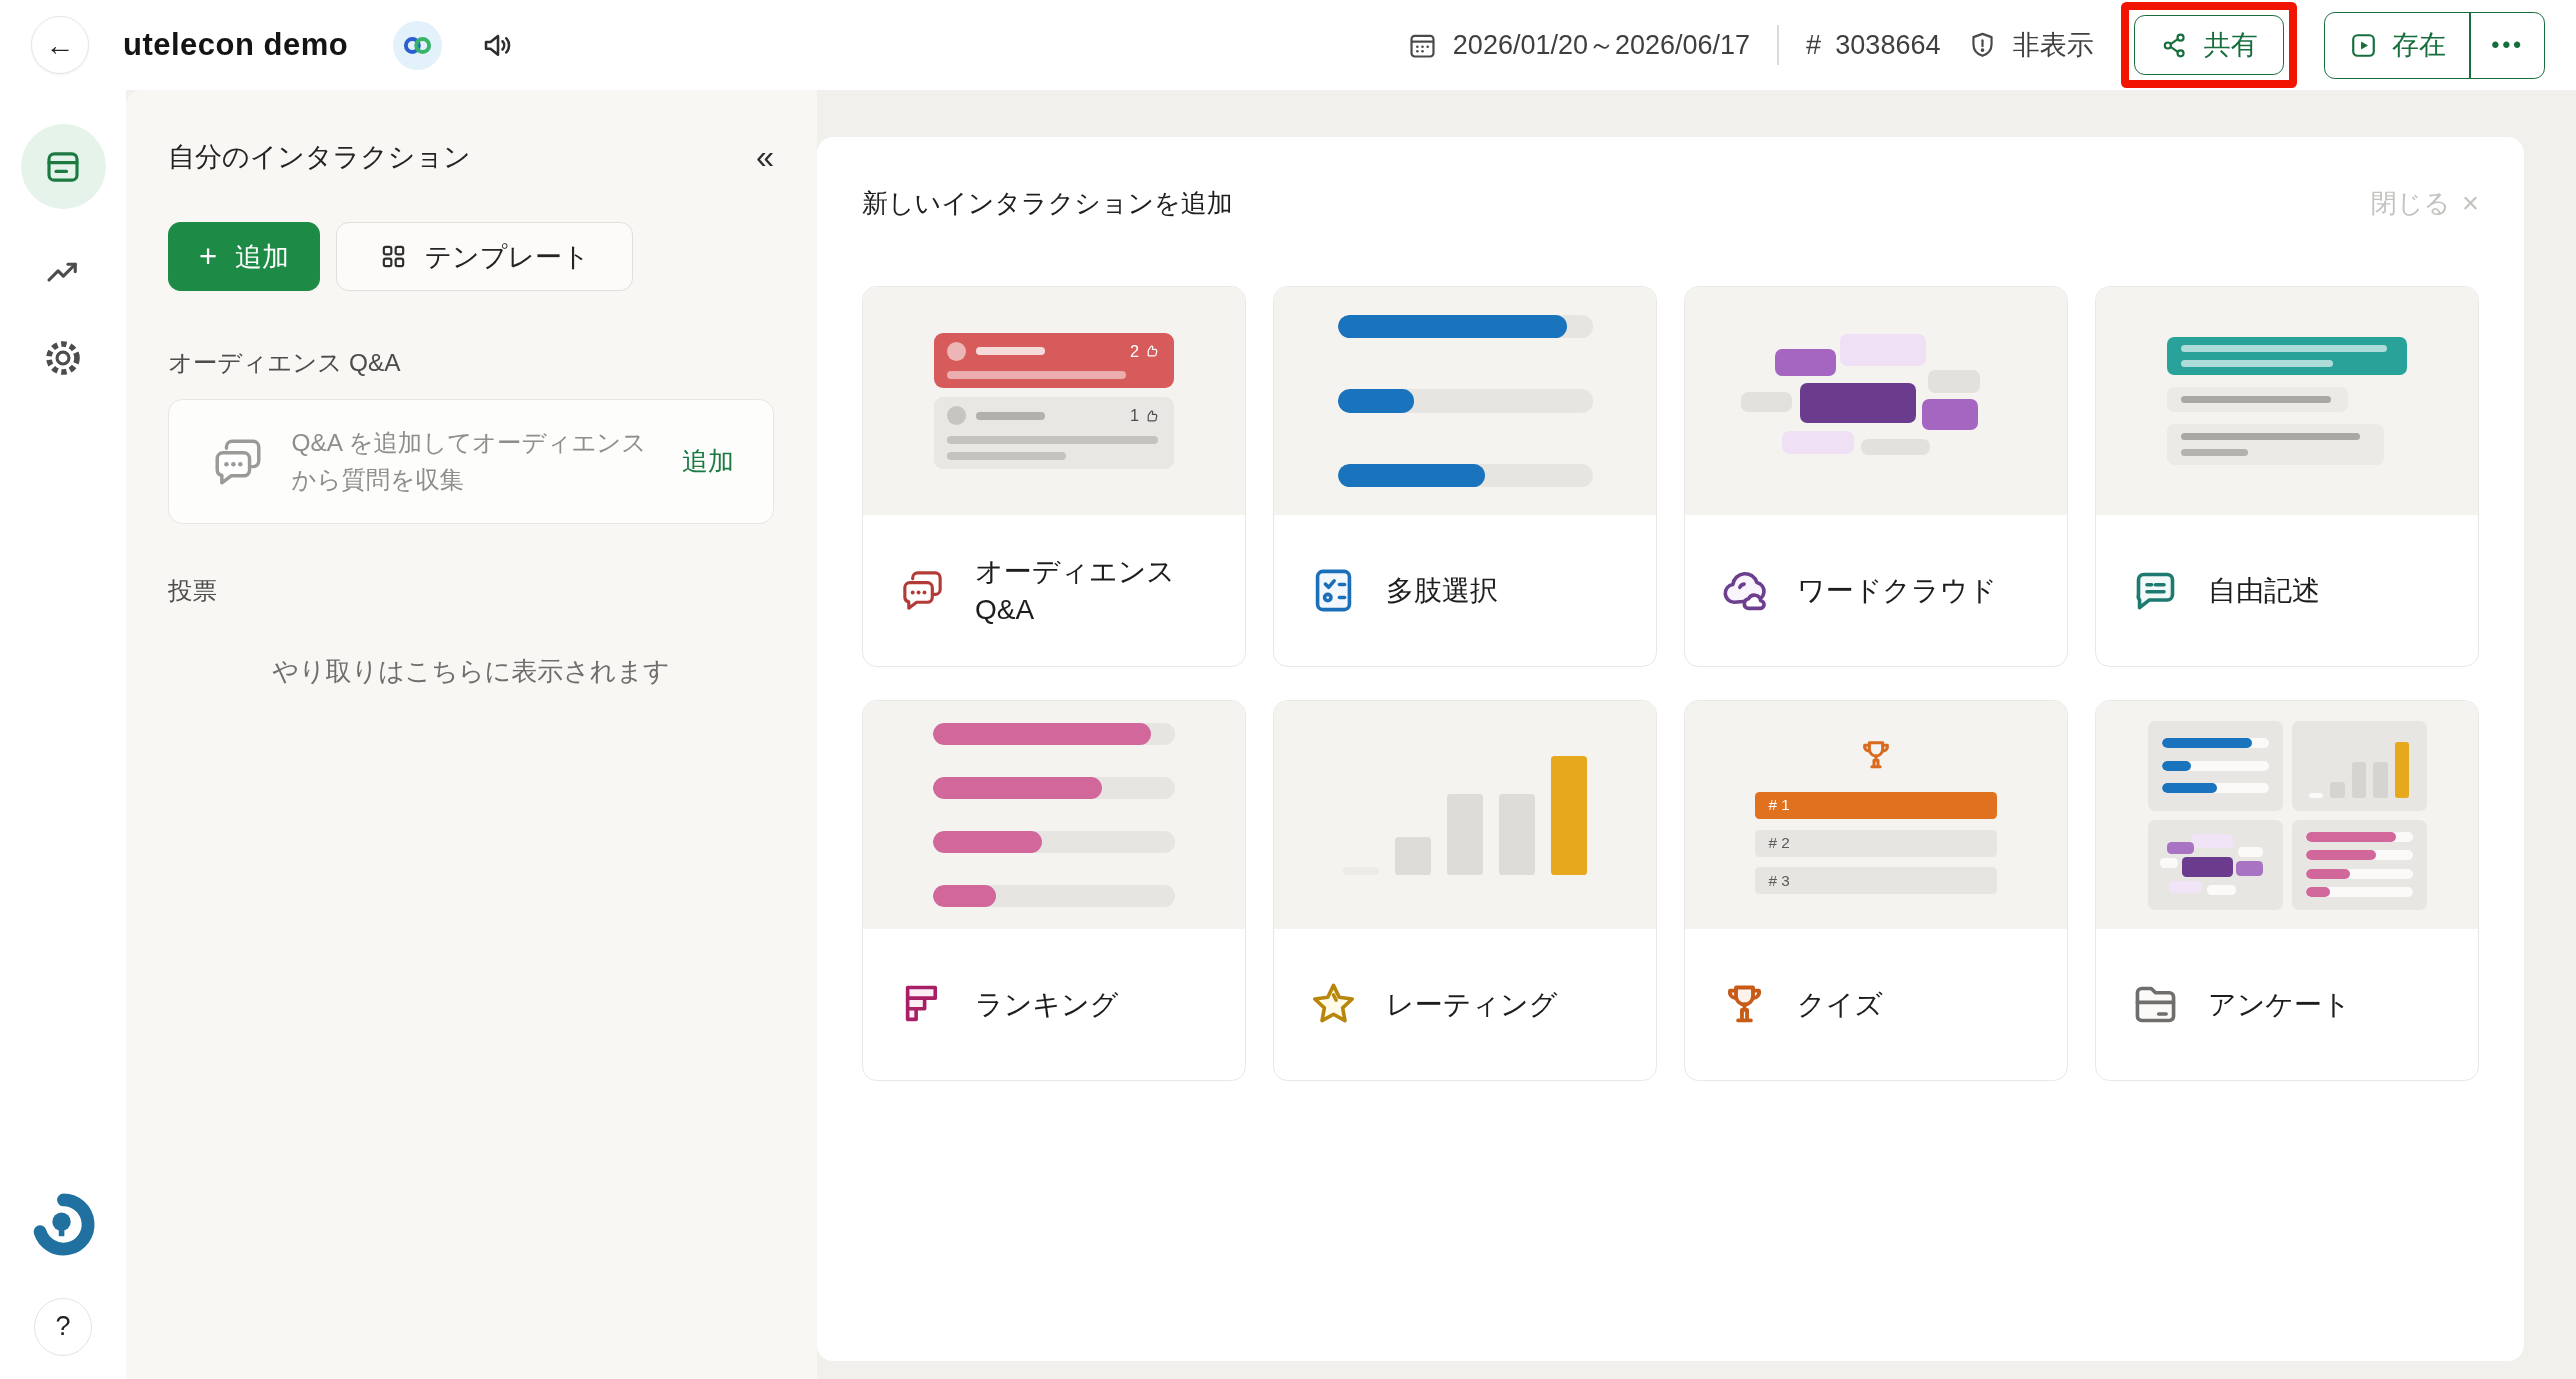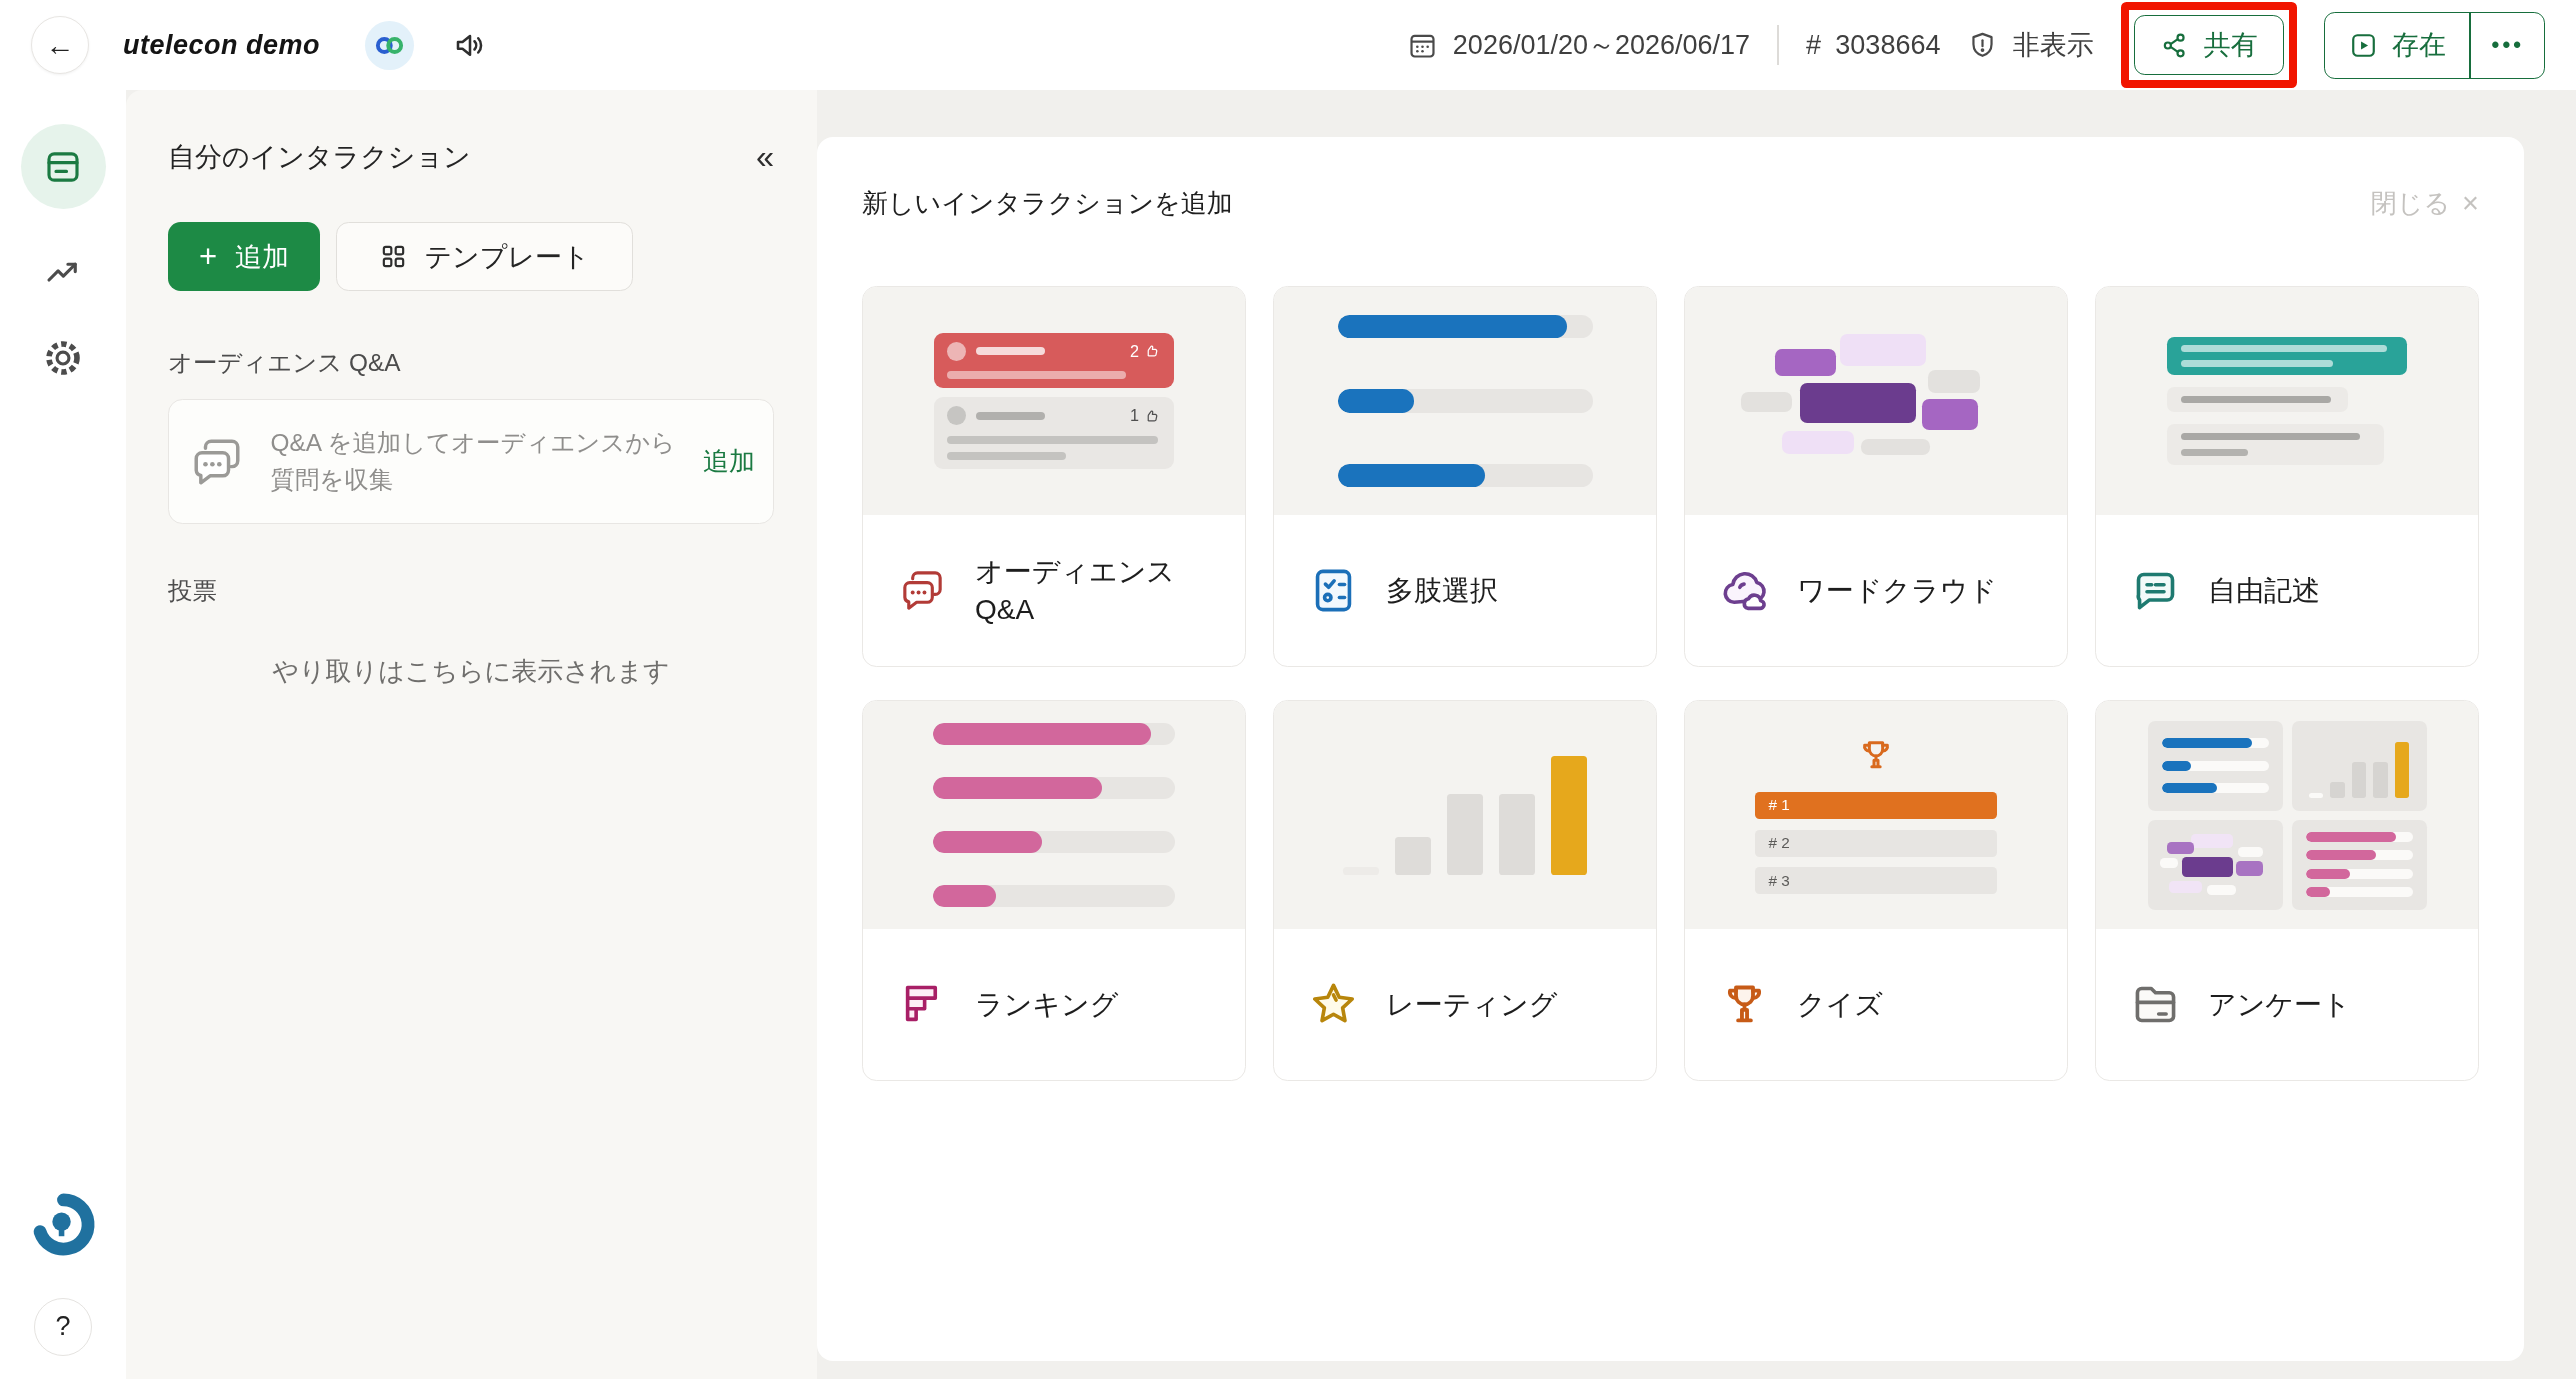--- a/index.html
+++ b/index.html
@@ -5,21 +5,21 @@
   * { margin:0; padding:0; box-sizing:border-box; }
   html,body { width:2576px; height:1379px; overflow:hidden; background:#f1f0ed;
     font-family:"Liberation Sans","DejaVu Sans",sans-serif; color:#1f1f1f; }
   .app{ width:2576px; height:1379px; display:flex; flex-direction:column; }
 
   
   .topbar{ height:90px; background:#fff; display:flex; align-items:center; padding:0 31px; flex:0 0 auto; }
   .back-btn{ width:58px; height:58px; border-radius:50%; background:#fff; border:0.9px solid #e8e6e3;
     box-shadow:0 0.9px 2.7px rgba(0,0,0,.06); display:flex; align-items:center; justify-content:center;
     font-size:29px; color:#222; cursor:pointer; }
-  .doc-title{ font-size:27px; font-weight:bold; color:#141414; margin-left:34px; letter-spacing:0.5px;font-style:italic; }
+  .doc-title{ font-size:31px; font-weight:bold; color:#141414; margin-left:34px; letter-spacing:0.5px; }
   .webex-badge{ width:49px; height:49px; border-radius:50%; background:#e3f1fa; margin-left:45px;
     display:flex; align-items:center; justify-content:center; }
   .speaker{ margin-left:38px; display:flex; }
   .tb-right{ margin-left:auto; display:flex; align-items:center; gap:27px; font-size:27px; color:#3f3f3f; }
   .meta{ display:flex; align-items:center; gap:14.4px; white-space:nowrap; }
   .vdiv{ width:1.8px; height:40px; background:#dddbd8; }
   .share-highlight{ border:8.1px solid #f11500; border-radius:5.4px; padding:5.4px; }
   .btn-outline{ display:flex; align-items:center; gap:14.4px; background:#fff; border:1.8px solid #176e3d;
     color:#176e3d; border-radius:10.8px; height:60px; padding:0 25px; font-size:27px; cursor:pointer; }
   .split{ display:flex; align-items:stretch; border:1.8px solid #176e3d; border-radius:10.8px; height:67px; background:#fff; color:#176e3d; }
@@ -44,21 +44,21 @@
   .panel-title{ font-size:27px; color:#242424; }
   .collapse{ font-size:32.5px; color:#2e2e2e; cursor:pointer; line-height:1; }
   .panel-btns{ display:flex; gap:16.2px; margin-top:47px; }
   .btn-add{ background:#1d8a45; color:#fff; border:none; border-radius:12.6px; height:69px; padding:0 31px;
     font-size:27px; display:flex; align-items:center; gap:18px; cursor:pointer; }
   .btn-add .plus{ font-size:31px; font-weight:normal; }
   .btn-template{ background:#fcfbf9; color:#242424; border:0.9px solid #e1dfdb; border-radius:12.6px; height:69px;
     padding:0 42px; font-size:27px; display:flex; align-items:center; gap:16.2px; cursor:pointer; }
   .sec-label{ margin-top:56px; font-size:24.4px; color:#4c4c4c; }
   .qa-card{ margin-top:20px; background:#fdfdfb; border:1.8px solid #e8e6e3; border-radius:14.4px;
-    padding:25px 18px; display:flex; align-items:center; gap:23.5px; }
+    padding:25px 39px; display:flex; align-items:center; gap:23.5px; }
   .qa-hint{ flex:1; font-size:24.4px; line-height:1.5; color:#8f8e8c; }
   .qa-add-link{ font-size:26px; color:#1b7a42; cursor:pointer; white-space:nowrap; }
   .polls-label{ margin-top:51px; font-size:24.4px; color:#4c4c4c; }
   .polls-empty{ margin-top:47px; text-align:center; font-size:26px; color:#6f6e6c; }
 
   
   .main-wrap{ flex:1; padding:47px 52px 18px 0; min-width:0; }
   .main-card{ background:#fff; border-radius:16.2px; height:100%; padding:49px 45px; }
   .main-head{ display:flex; align-items:center; justify-content:space-between; }
   .main-title{ font-size:26px; color:#1f1f1f; }

